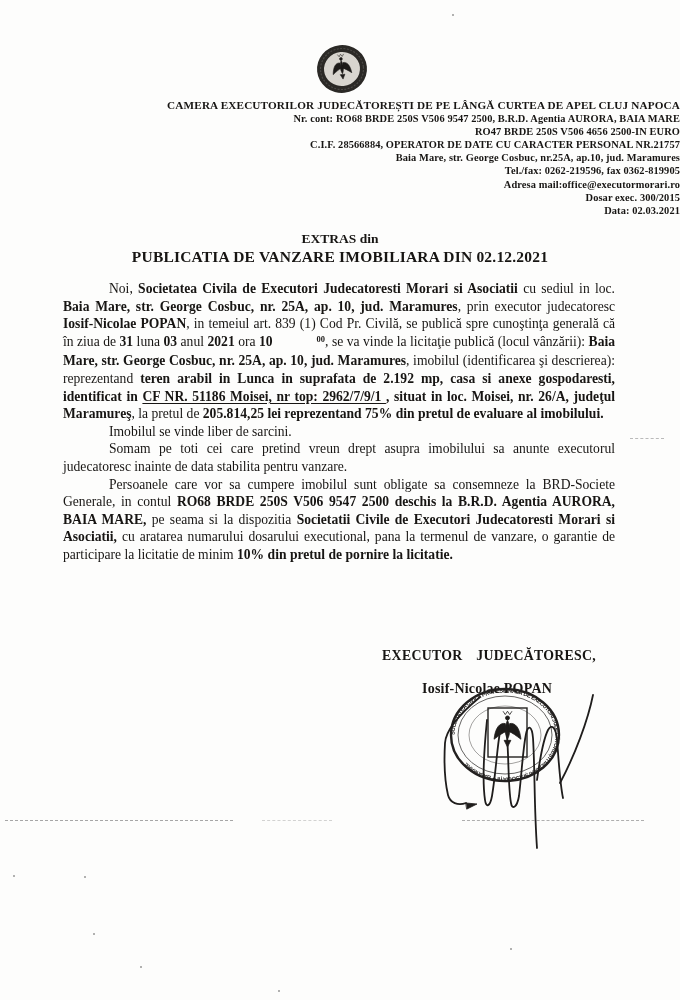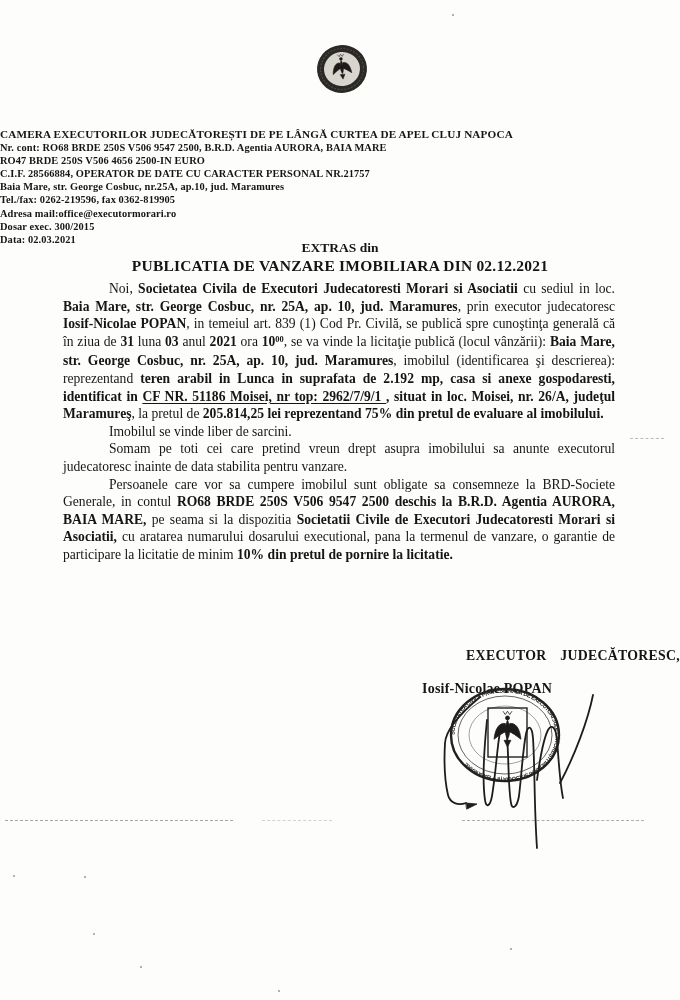--- a/index.html
+++ b/index.html
@@ -3,41 +3,41 @@
 <meta charset="utf-8">
 <style>
   html,body{margin:0;padding:0;background:#8a8a8a;}
   .page{
     position:relative;width:680px;height:1000px;margin:0 auto;
     background:#fdfdfc;color:#171513;overflow:hidden;
     font-family:"Liberation Serif","DejaVu Serif",serif;
   }
   
   .emblem{position:absolute;left:312px;top:41px;width:60px;height:56px;transform:rotate(-6deg);}
-  .letterhead{position:absolute;top:99px;left:0;width:680px;text-align:left;font-weight:700;margin-top:29px;}
+  .letterhead{position:absolute;top:99px;left:0;width:680px;text-align:right;font-weight:700;}
   .letterhead .ln{line-height:13.1px;white-space:nowrap;}
   .letterhead .big{font-size:11.2px;letter-spacing:.15px;}
   .letterhead .small{font-size:10.4px;letter-spacing:.1px;}
   
-  .doc-title{position:absolute;top:240px;left:0;width:680px;text-align:center;font-weight:700;}
+  .doc-title{position:absolute;top:231px;left:0;width:680px;text-align:center;font-weight:700;}
   .doc-title .t1{font-size:13.5px;line-height:16px;}
   .doc-title .t2{font-size:15.5px;line-height:19px;letter-spacing:.2px;}
   
   .body-text{
     position:absolute;top:280px;left:63px;width:552px;
     font-size:13.6px;line-height:17.6px;text-align:justify;
   }
   .body-text p{margin:0;text-indent:46px;}
   .b{font-weight:700;}
   .u{text-decoration:underline;text-underline-offset:2px;}
-  .sup{font-size:62%;position:relative;top:-.5em;}
+  .sup{font-size:62%;position:relative;top:-.5em;padding-left:44px;}
   
   .sig-role{
     position:absolute;top:648px;left:0;width:680px;box-sizing:border-box;
-    text-align:right;font-weight:700;font-size:13.8px;
+    padding-right:84px;text-align:right;font-weight:700;font-size:13.8px;
     word-spacing:10px;letter-spacing:.3px;
   }
   .sig-name{
     position:absolute;top:681px;left:0;width:680px;box-sizing:border-box;
     padding-right:128px;text-align:right;font-weight:700;font-size:14px;letter-spacing:.2px;
   }
   .sig-overlay{position:absolute;left:390px;top:640px;width:290px;height:230px;}
   
   .artifact{position:absolute;height:0;}
   .dashA{top:820px;left:5px;width:228px;border-top:1.6px dashed rgba(95,95,95,.55);}

